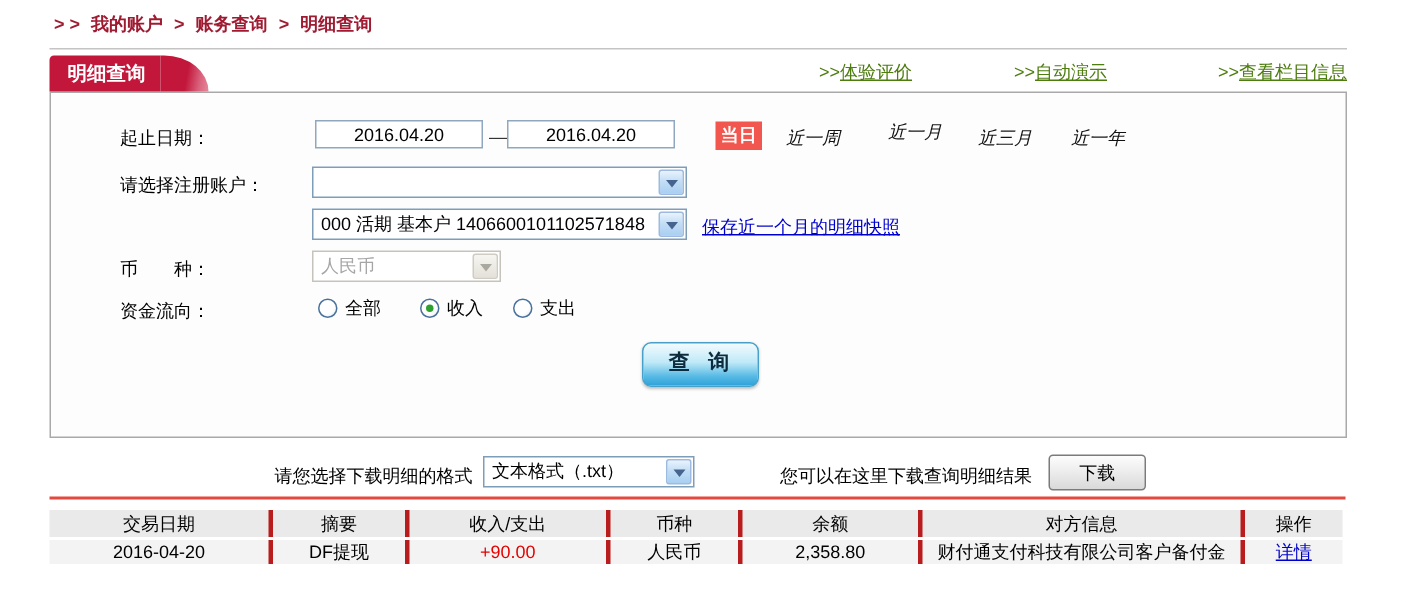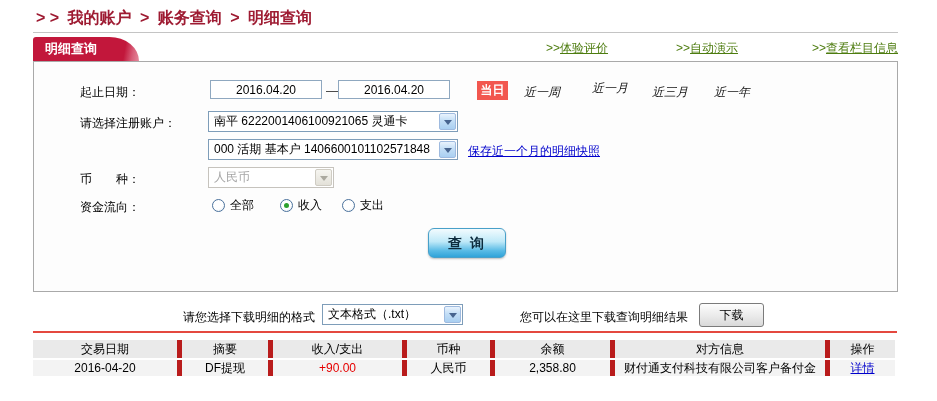--- a/index.html
+++ b/index.html
@@ -2,21 +2,21 @@
 <html><head>
 <meta charset="utf-8">
 <style>
   * { margin:0; padding:0; box-sizing:border-box; }
   html,body { background:#fff; }
   body { font-family:"Liberation Sans","DejaVu Sans",sans-serif; font-size:12px; color:#000; }
   .page { position:relative; width:937px; height:401px; background:#fff; overflow:hidden; }
   .abs { position:absolute; }
 
   
-  .breadcrumb { left:36px; top:8px; color:#9e1b32; font-size:16px; font-weight:bold; }
+  .breadcrumb { left:36px; top:8px; color:#9e1b32; font-size:12px; font-weight:bold; }
   .breadcrumb span { margin-right:4px; }
   .crumb { cursor:pointer; }
 
   .top-rule { left:33px; top:32px; width:865px; height:1px; background:#c4c4c4; }
 
   
   .tab { left:33px; top:37px; height:24px; line-height:24px; background:#c2173b; color:#fff;
          font-weight:bold; font-size:13px; padding:0 10px 0 12px; border-radius:3px 0 0 0; z-index:2; }
   .tab::after { content:""; position:absolute; left:100%; top:0; width:32px; height:24px;
          background:linear-gradient(100deg,#c2173b 55%,#d9607a 80%,#e4899b 100%);
@@ -55,36 +55,36 @@
   .radio-opt { display:flex; align-items:center; cursor:pointer; }
   .radio-circle { width:13px; height:13px; border-radius:50%; border:1px solid #4a719c;
                   background:radial-gradient(circle at 35% 30%, #fff 55%, #dfe8f0); position:relative; margin-right:5px; }
   .radio-opt.checked .radio-circle::after { content:""; position:absolute; left:3px; top:3px;
                   width:5px; height:5px; border-radius:50%; background:#2da12d; }
 
   
   .query-btn { left:428px; top:228px; width:78px; height:30px; border:1px solid #48a0c9; border-radius:6px;
                background:linear-gradient(180deg,#f2fbfe 0%,#bfe9f8 45%,#57bae5 78%,#2fa3d9 100%);
                color:#0c2b3d; font-weight:bold; font-size:14px; text-align:center; line-height:28px;
-               letter-spacing:2px; cursor:pointer; box-shadow:0 1px 2px rgba(0,0,0,.25); }
+               letter-spacing:2px; cursor:pointer; box-shadow:0 1px 2px rgba(0,0,0,.25);font-family:Liberation Mono, monospace; }
 
   
   .dl-text { top:309px; color:#000; white-space:nowrap; }
   .dl-btn { left:699px; top:303px; width:65px; height:24px; border:1px solid #7b7b7b; border-radius:3px;
             background:linear-gradient(#fdfdfd,#eaeaea 55%,#d9d9d9); text-align:center; line-height:22px;
             font-size:12px; cursor:pointer; }
 
   .red-rule { left:33px; top:331px; width:864px; height:2px; background:#e4483f; }
 
   
   .tbl { left:33px; top:340px; width:862px; }
   .trow { display:flex; }
   .trow.head { background:#eaeaea; height:18px; line-height:18px; margin-bottom:2px; }
   .trow.data { background:#f3f3f3; height:16px; line-height:16px; }
-  .tcell { text-align:center; overflow:hidden; white-space:nowrap; border-right:5px solid #b91c1c; }
+  .tcell { text-align:center; overflow:hidden; white-space:nowrap; border-right:3px solid #b91c1c; }
   .tcell:last-child { border-right:none; }
   .c0{width:149px}.c1{width:91px}.c2{width:134px}.c3{width:88px}.c4{width:120px}.c5{width:215px}.c6{width:65px}
   .amount-pos { color:#e60000; }
 </style>
 </head>
 <body>
 
 <div class="page">
 
   <div class="abs breadcrumb">
@@ -119,21 +119,20 @@
   <div class="abs dash" style="left:326px;top:84px">—</div>
   <input class="abs xp-input" style="left: 338px; top: 80px; width: 112px;" value="2016.04.20">
   <div class="abs badge-today" style="left:477px;top:81px">当日</div>
   <div class="abs quick" style="left:524px;top:84px">近一周</div>
   <div class="abs quick" style="left:592px;top:80px">近一月</div>
   <div class="abs quick" style="left:652px;top:84px">近三月</div>
   <div class="abs quick" style="left:714px;top:84px">近一年</div>
 
   <div class="abs flabel" style="top:115px">请选择注册账户：</div>
   <div class="abs xp-select" style="left:208px;top:111px;width:250px">
-    <span>南平  6222001406100921065  灵通卡</span>
     <span class="arrow-btn">
         <span class="tri"></span>
       </span>
   </div>
 
   <div class="abs xp-select" style="left:208px;top:139px;width:250px">
     <span>000  活期  基本户  1406600101102571848</span>
     <span class="arrow-btn">
         <span class="tri"></span>
       </span>

